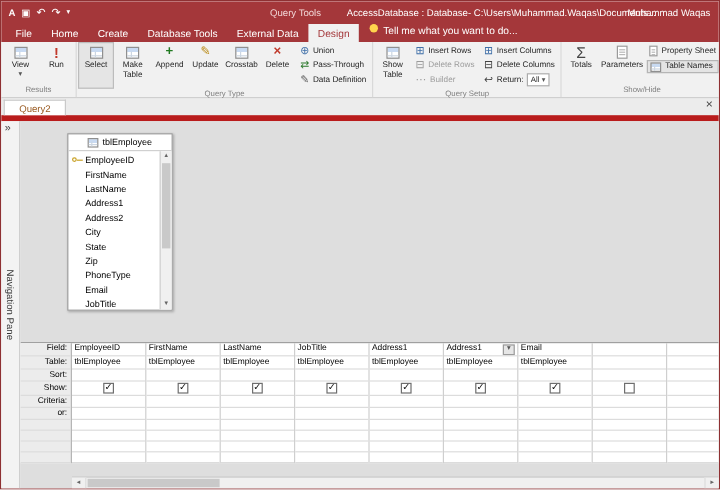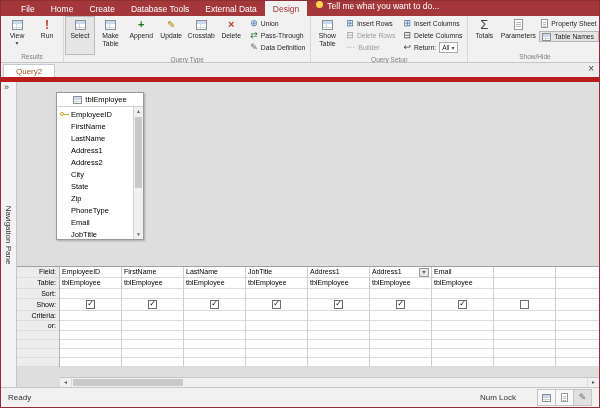--- a/index.html
+++ b/index.html
@@ -14,21 +14,21 @@
   .ic-app::before{content:"A";font-weight:bold;font-size:8px;color:#fff;}
   .ic-save::before{content:"▣";font-size:8px;}
   .ic-undo::before{content:"↶";font-size:9px;}
   .ic-redo::before{content:"↷";font-size:9px;}
   .ic-qatdd::before{content:"▾";font-size:6px;}
   .contextual{position:absolute;left:224px;top:0;height:19px;display:flex;align-items:center;color:#f2d6d6;white-space:nowrap;}
   .title-text{position:absolute;left:288px;top:0;height:19px;display:flex;align-items:center;white-space:nowrap;}
   .user-name{position:absolute;right:7px;top:0;height:19px;display:flex;align-items:center;white-space:nowrap;}
 
   
-  .tabrow{height:15px;background:#a4373a;display:flex;align-items:stretch;color:#fff;font-size:8.5px;padding-left:12px;flex:none;}
+  .tabrow{height:15px;background:#a4373a;display:flex;align-items:stretch;color:#fff;font-size:8.5px;padding-left:4px;flex:none;}
   .rtab{display:flex;align-items:center;padding:0 8px;white-space:nowrap;}
   .rtab.active{background:#f1f1f1;color:#a4373a;}
   .tellme{display:flex;align-items:flex-start;gap:4px;padding:0 9px;white-space:nowrap;}
   .bulb-icon{width:7px;height:7px;border-radius:50%;background:#ffd44d;display:inline-block;}
 
   
   .ribbon{height:46px;background:#f1f1f1;border-bottom:1px solid #c6c6c6;display:flex;align-items:stretch;color:#262626;flex:none;}
   .rgroup{display:flex;flex-direction:column;border-right:1px solid #d9d9d9;padding:0 1px;}
   .gbody{flex:1;display:flex;align-items:stretch;}
   .grouplabel{height:10px;line-height:10px;text-align:center;font-size:6.5px;color:#808080;white-space:nowrap;padding:0 3px;}
@@ -130,20 +130,32 @@
   .status-right{margin-left:auto;display:flex;align-items:center;gap:22px;}
   .viewbtns{display:flex;}
   .viewbtn{width:17px;height:15px;border:1px solid #c6c6c6;background:#f8f8f8;display:inline-flex;align-items:center;justify-content:center;margin-left:-1px;}
   .viewbtn.active{background:#e0e0e0;}
 </style>
 </head>
 <body>
 
 <div class="window">
 
+  <div class="titlebar">
+    <div class="qat">
+      <span class="qicon ic ic-app"></span>
+      <span class="qicon ic ic-save"></span>
+      <span class="qicon ic ic-undo"></span>
+      <span class="qicon ic ic-redo"></span>
+      <span class="qicon ic ic-qatdd"></span>
+    </div>
+    <span class="contextual">Query Tools</span>
+    <span class="title-text">AccessDatabase : Database- C:\Users\Muhammad.Waqas\Documents...</span>
+    <span class="user-name">Muhammad Waqas</span>
+  </div>
 
   <div class="tabrow">
     <span class="rtab">File</span>
     <span class="rtab">Home</span>
     <span class="rtab">Create</span>
     <span class="rtab">Database Tools</span>
     <span class="rtab">External Data</span>
     <span class="rtab active">Design</span>
     <span class="tellme">
       <span class="bulb-icon"></span>
@@ -524,31 +536,14 @@
         <span class="hs-btn ic ic-left"></span>
         <div class="hs-track">
             <div class="hs-thumb"></div>
           </div>
         <span class="hs-btn right ic ic-right"></span>
       </div>
 
     </div>
   </div>
 
-  <div class="statusbar">
-    <span>Ready</span>
-    <div class="status-right">
-      <span>Num Lock</span>
-      <div class="viewbtns">
-        <span class="viewbtn">
-            <span class="mi-table small"></span>
-          </span>
-        <span class="viewbtn">
-            <span class="mi-doc" style="width:7px;height:9px;"></span>
-          </span>
-        <span class="viewbtn active">
-            <span class="ic ic-pencil"></span>
-          </span>
-      </div>
-    </div>
-  </div>
 
 </div>
 
 </body></html>

